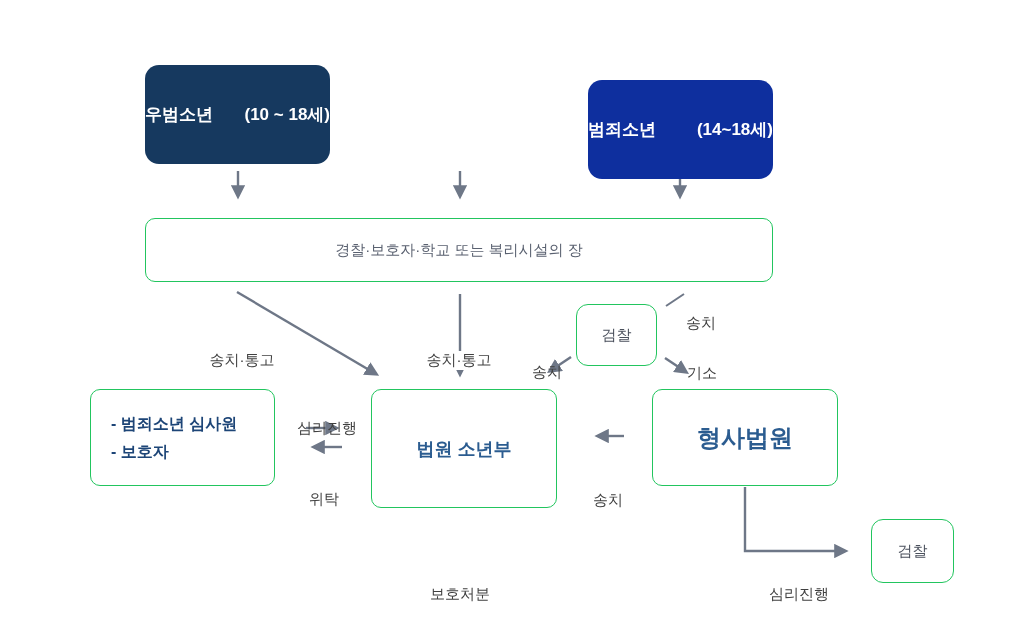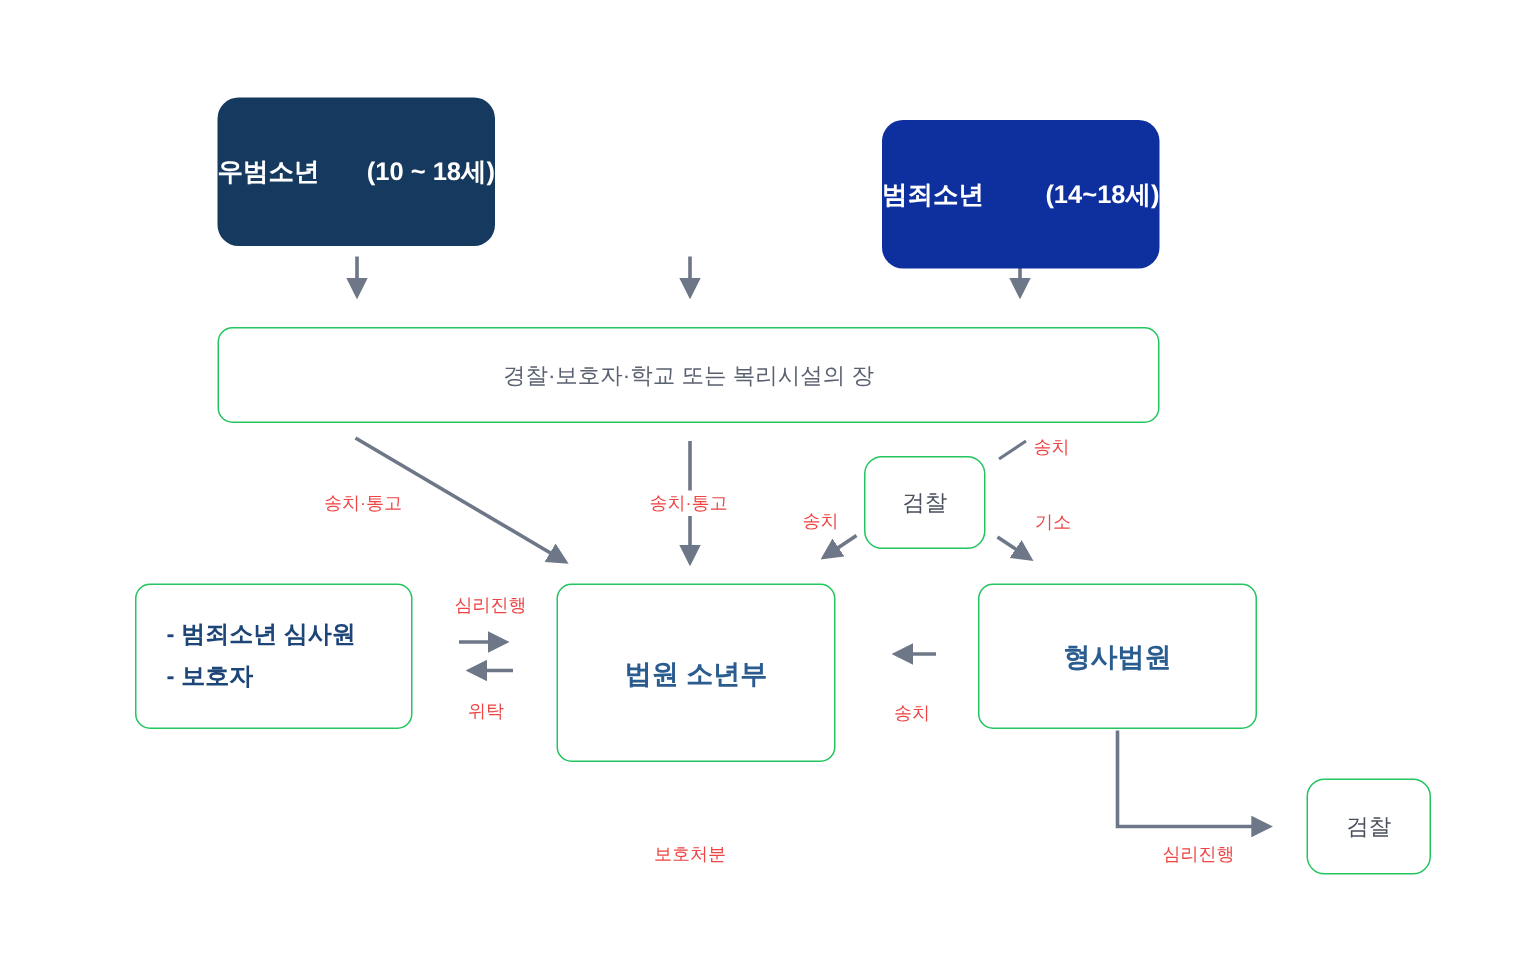--- a/index.html
+++ b/index.html
@@ -19,23 +19,23 @@
   }
   .intake-box{left:145px;top:218px;width:628px;height:64px;font-size:15px;color:#5a6170;}
   .prosecutor-box{left:576px;top:304px;width:81px;height:62px;border-radius:12px;font-size:15px;color:#4a505c;}
   .prosecutor-box-bottom{left:871px;top:519px;width:83px;height:64px;border-radius:12px;font-size:15px;color:#4a505c;}
   .family-box{
     left:90px;top:389px;width:185px;height:97px;
     flex-direction:column;align-items:flex-start;justify-content:center;padding-left:20px;
     font-size:16px;font-weight:bold;color:#1d4577;line-height:1.7;
   }
   .juvenile-court-box{left:371px;top:389px;width:186px;height:119px;font-size:18px;font-weight:bold;color:#2b5c90;align-items:center;}
-  .criminal-court-box{left:652px;top:389px;width:186px;height:97px;font-size:18px;font-weight:bold;color:#2b5c90;}
+  .criminal-court-box{left:652px;top:389px;width:186px;height:97px;font-size:24px;font-weight:bold;color:#2b5c90;}
   .flow-label{
-    position:absolute;transform:translateX(-50%);font-size:12px;color:#ef4444;white-space:nowrap;
+    position:absolute;transform:translateX(-50%);font-size:15px;color:#404040;white-space:nowrap;margin-top:24px;
   }
   .bg-white{background:#ffffff;padding:0 5px;}
 </style>
 </head>
 <body>
 
 <div class="canvas">
 
   <svg class="arrow-layer" viewBox="0 0 1024 639">
     <defs>

